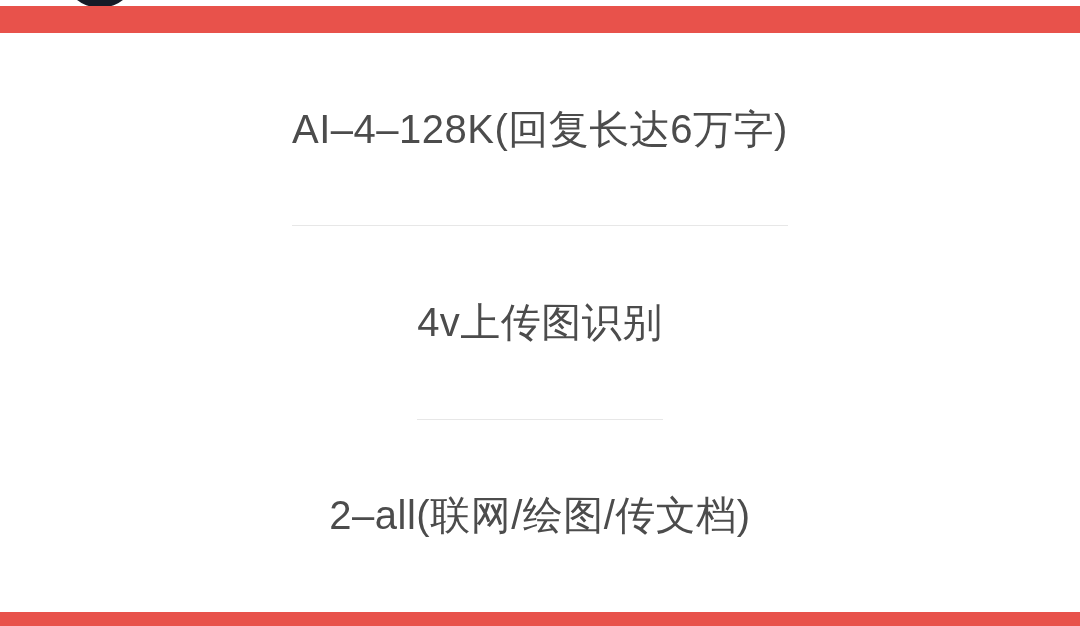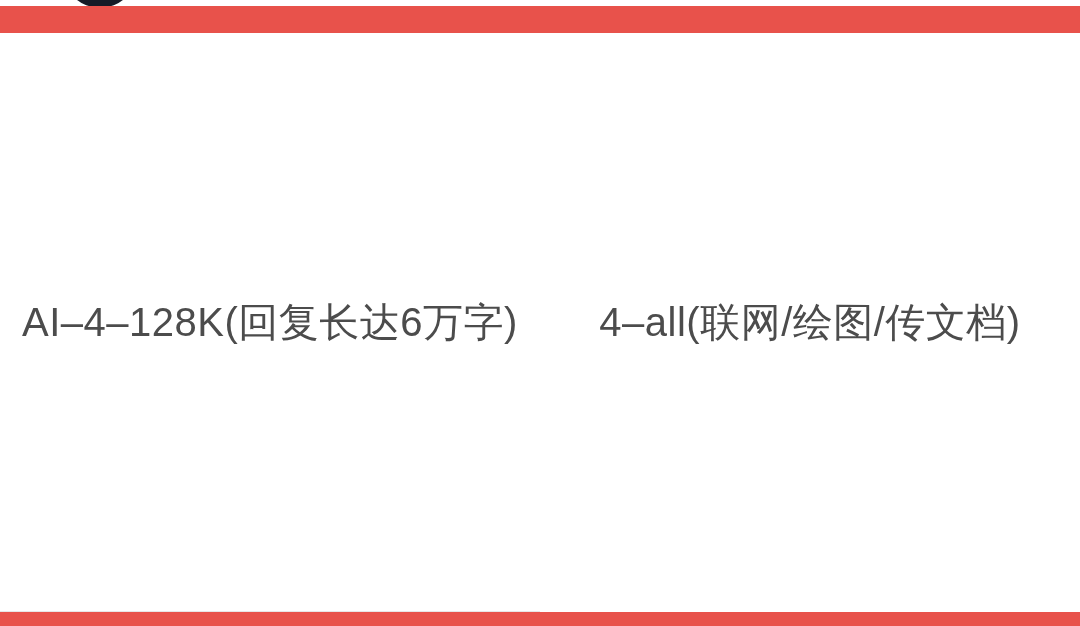--- a/index.html
+++ b/index.html
@@ -43,21 +43,22 @@
     height: 14px;
     background: #e8524b;
   }
   .menu {
     position: absolute;
     left: 0;
     right: 0;
     top: 33px;
     bottom: 14px;
     display: flex;
-    flex-direction: row;
+    flex-direction: column;
+    align-items: center;
   }
   .menu-item {
     flex: 1 1 0;
     display: flex;
     align-items: center;
     justify-content: center;
     font-size: 40px;
     letter-spacing: 0.5px;
     color: #4c4c4c;
     border-bottom: 1px solid #e7e7e7;
@@ -76,19 +77,22 @@
 
   <div class="avatar-arc"></div>
 
   <div class="top-bar"></div>
 
   <div class="menu">
     <div class="menu-item">
       <span>AI–4–128K(回复长达6万字)</span>
     </div>
     <div class="menu-item">
-      <span>4–all(联网/绘图/传文档)</span>
+      <span>4v上传图识别</span>
+    </div>
+    <div class="menu-item">
+      <span>2–all(联网/绘图/传文档)</span>
     </div>
   </div>
 
   <div class="bottom-bar"></div>
 
 </div>
 
 </body></html>

